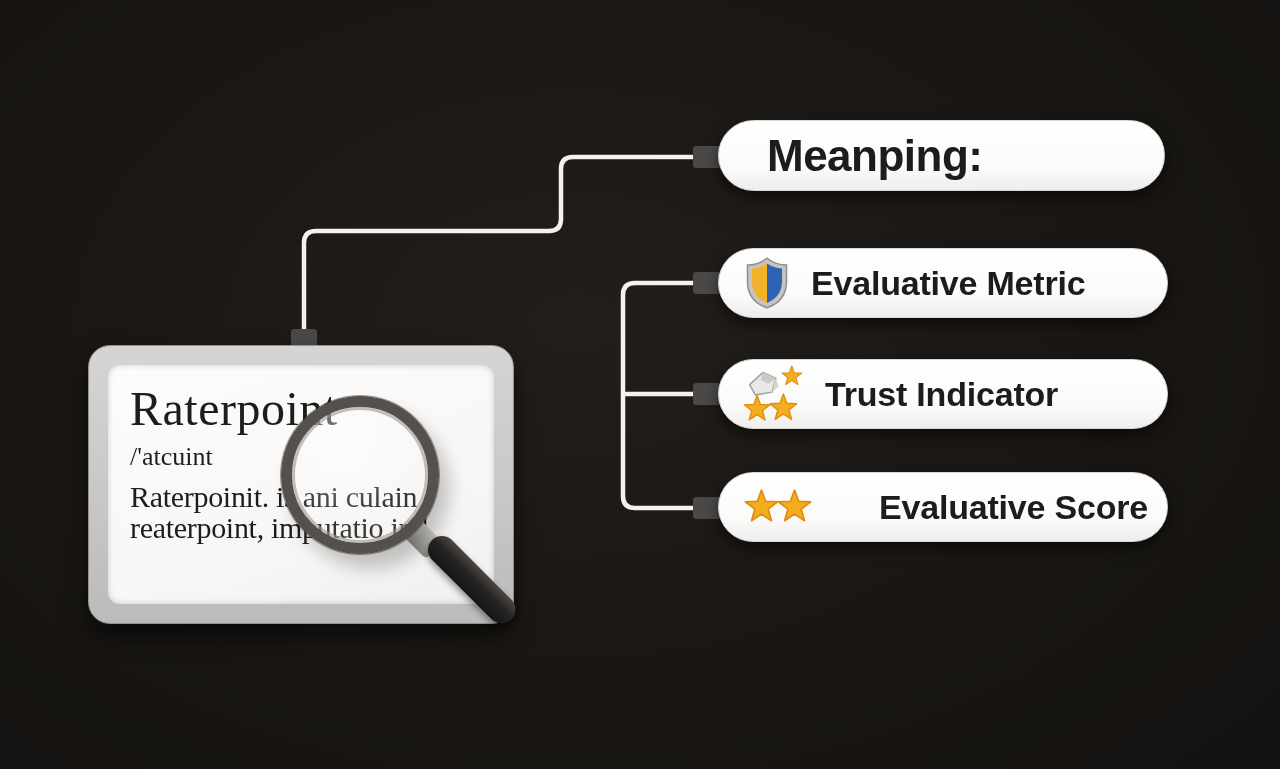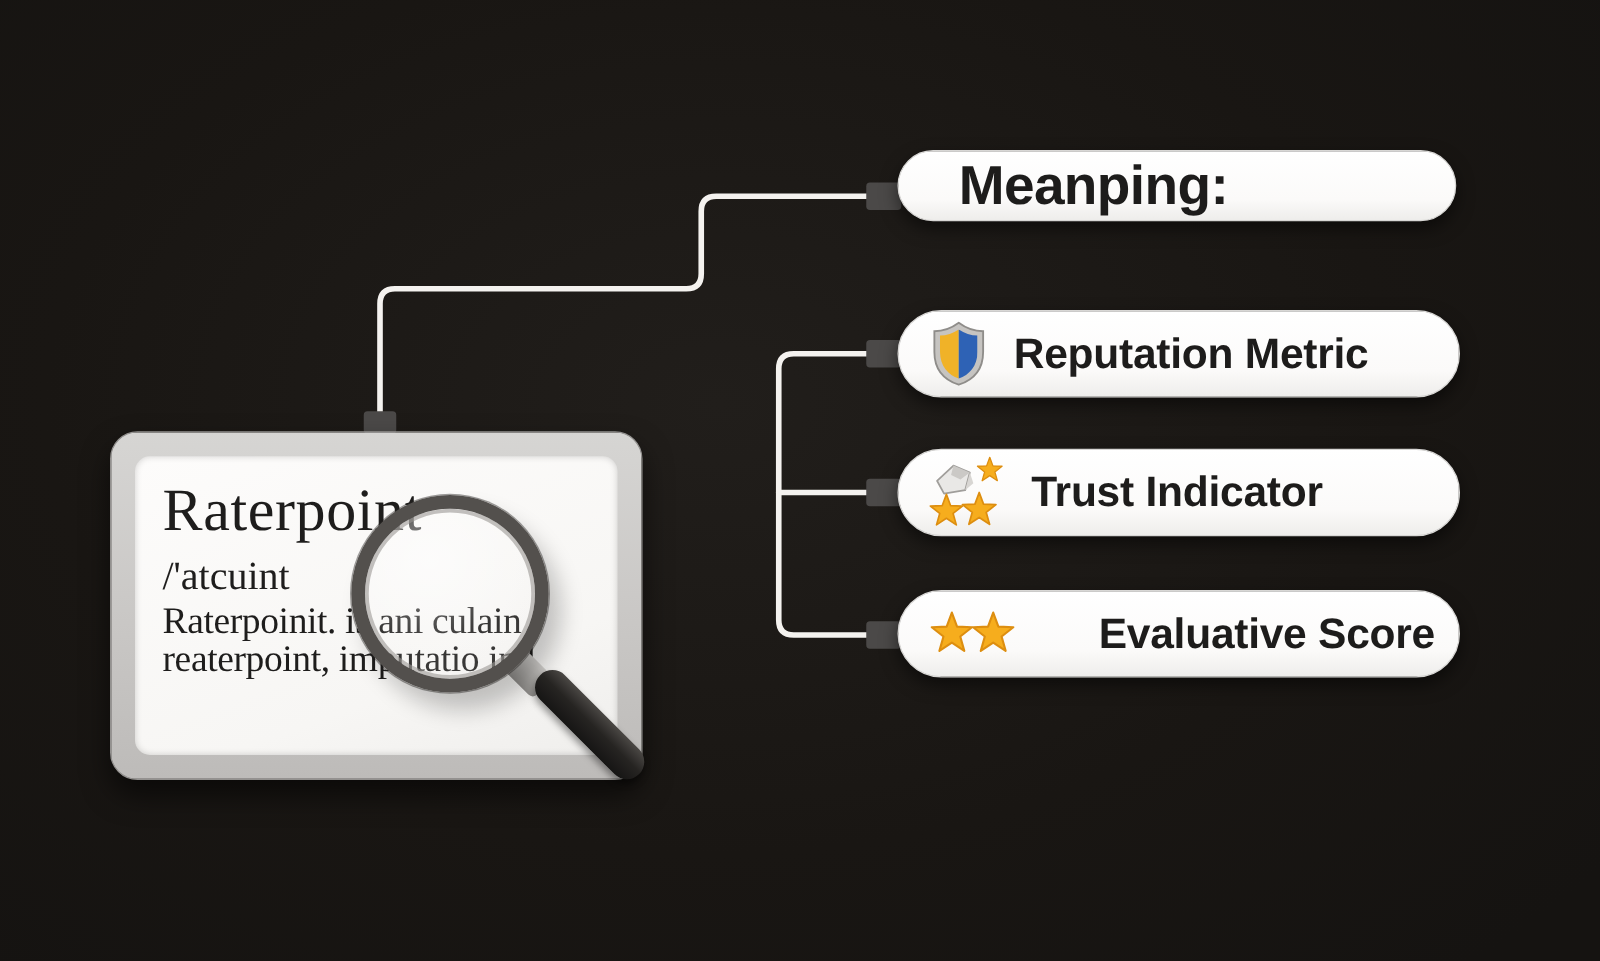--- a/index.html
+++ b/index.html
@@ -19,21 +19,21 @@
     border-radius:22px;border:1px solid #93918f;
     box-shadow:0 12px 22px rgba(0,0,0,0.55);
   }
   .card-inner{
     position:absolute;left:19px;top:19px;right:19px;bottom:19px;
     background:linear-gradient(160deg,#fdfcfb 0%,#f7f6f4 70%,#efeeec 100%);
     border-radius:12px;box-shadow:inset 0 0 6px rgba(0,0,0,0.18);
     font-family:"Liberation Serif", serif;color:#1e1d1c;overflow:hidden;
   }
   .headword{position:absolute;left:22px;top:20px;font-size:48px;line-height:1;letter-spacing:0.5px;}
-  .pronunciation{position:absolute;left:22px;top:79px;font-size:32px;line-height:1;}
+  .pronunciation{position:absolute;left:22px;top:79px;font-size:26px;line-height:1;}
   .definition{position:absolute;left:22px;top:116px;font-size:30px;line-height:31px;letter-spacing:-0.3px;}
 
   
   .lens{
     position:absolute;left:281px;top:396px;width:158px;height:158px;border-radius:50%;
     border:11px solid #53504d;z-index:5;box-sizing:border-box;
     background:radial-gradient(circle at 38% 30%, rgba(255,255,255,0.55) 0%, rgba(255,255,255,0.10) 55%, rgba(225,223,220,0.18) 100%);
     box-shadow:inset 0 0 0 3px rgba(155,152,148,0.6), 0 0 0 1px rgba(40,38,36,0.45), 10px 14px 18px rgba(0,0,0,0.22);
   }
   .ferrule{
@@ -48,21 +48,21 @@
   }
 
   
   .pill{
     position:absolute;z-index:2;display:flex;align-items:center;
     background:linear-gradient(180deg,#ffffff 0%,#fbfaf9 70%,#eeedeb 100%);
     border-radius:999px;border:1px solid #d8d7d5;box-sizing:border-box;
     box-shadow:0 6px 14px rgba(0,0,0,0.5);
     color:#1d1c1b;font-weight:bold;
   }
-  .pill-heading{left:718px;top:120px;width:447px;height:57px;padding-left:48px;font-size:44px;letter-spacing:-0.5px;}
+  .pill-heading{left:718px;top:120px;width:447px;height:71px;padding-left:48px;font-size:44px;letter-spacing:-0.5px;}
   .pill-item{padding-left:24px;font-size:34px;letter-spacing:-0.2px;width:450px;height:70px;}
   #pill-reputation{left:718px;top:248px;}
   #pill-trust{left:718px;top:359px;align-items:center;}
   #pill-evaluative{left:718px;top:472px;gap:44px;}
   .pill-icon{margin-right:20px;flex:0 0 auto;}
   .defs-hidden{position:absolute;width:0;height:0;overflow:hidden;}
 </style>
 </head>
 <body>
 
@@ -108,21 +108,21 @@
   </div>
 
   <div class="pill pill-item" id="pill-reputation">
     <svg class="pill-icon" width="48" height="54" viewBox="0 0 64 70">
       <path d="M32 2 C40 8 49 11 58 11 L58 33 C58 52 47 63 32 68 C17 63 6 52 6 33 L6 11 C15 11 24 8 32 2 Z" stroke="#8f8d8a" stroke-width="2" fill="#c6c4c1"></path>
       <g clip-path="url(#shieldClip)">
         <rect x="0" y="0" width="32" height="70" fill="#f0b228"></rect>
         <rect x="32" y="0" width="32" height="70" fill="#2e62b5"></rect>
       </g>
     </svg>
-    <span>Reputation Metric</span>
+    <span>Evaluative Metric</span>
   </div>
 
   <div class="pill pill-item" id="pill-trust">
     <svg class="pill-icon" width="62" height="60" viewBox="0 0 66 64">
       <polygon points="7,22 21,9 35,15 31,30 13,33" fill="#e9e8e6" stroke="#a09e9b" stroke-width="1.5" stroke-linejoin="round"></polygon>
       <polygon points="21,9 35,15 27,21 19,17" fill="#cbc9c6"></polygon>
       <polygon points="31,30 35,15 38,24" fill="#d8d6d3"></polygon>
       <use href="#starPath" transform="translate(52,13) scale(0.92)" fill="#f6ad1d"></use>
       <use href="#starPath" transform="translate(15,48) scale(1.2)" fill="#f6ad1d"></use>
       <use href="#starPath" transform="translate(43,47) scale(1.25)" fill="#f6ad1d"></use>

